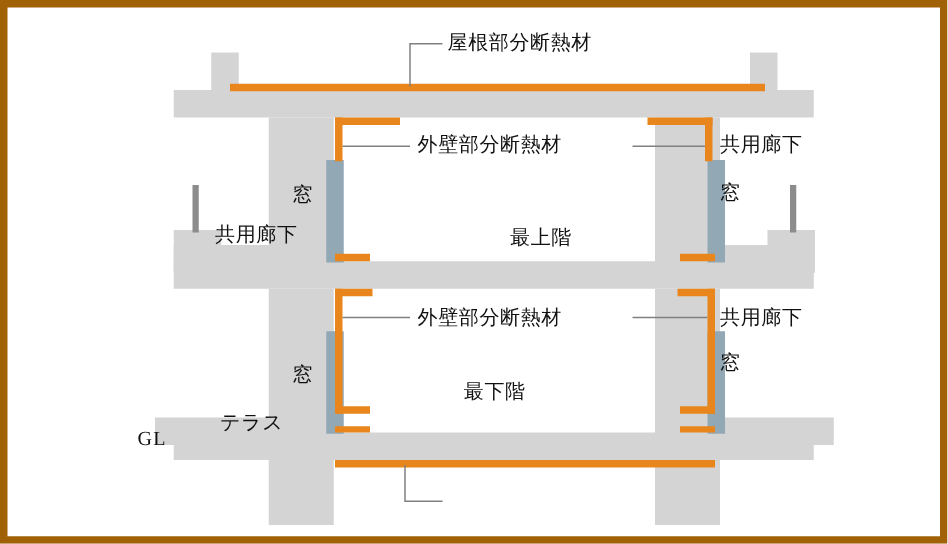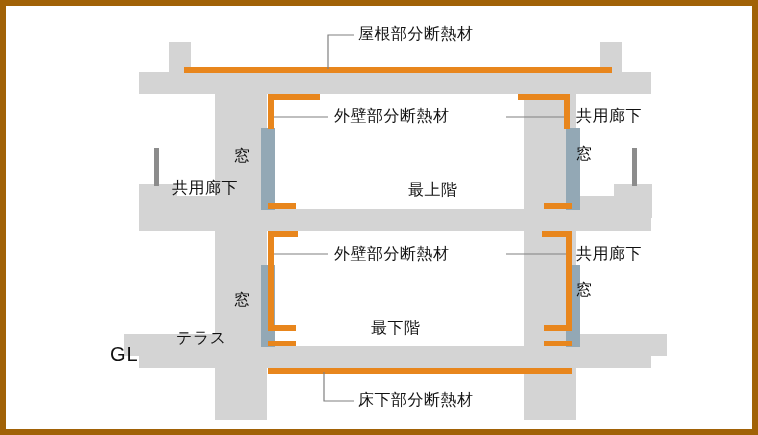--- a/index.html
+++ b/index.html
@@ -31,22 +31,22 @@
     position: absolute;
     font-family: "Liberation Serif", "DejaVu Serif", serif;
     color: #111111;
     white-space: nowrap;
     letter-spacing: 0.5px;
   }
   .lbl-jp {
     font-size: 16px;
   }
   .lbl-gl {
-    font-size: 20px;
-    font-family: Liberation Sans, sans-serif;
+    font-size: 16px;
+    font-family: Liberation Serif, serif;
     letter-spacing: 1px;
   }
 </style>
 </head>
 <body>
 
 <div id="canvas">
 
   <svg id="diagram" viewBox="0 0 758 435" xmlns="http://www.w3.org/2000/svg">
 
@@ -161,19 +161,18 @@
   <div class="lbl lbl-jp" style="left:328px; top:238px;">外壁部分断熱材</div>
 
   <div class="lbl lbl-jp" style="left:570px; top:238px;">共用廊下</div>
 
   <div class="lbl lbl-jp" style="left:228px; top:284px;">窓</div>
 
   <div class="lbl lbl-jp" style="left:570px; top:274px;">窓</div>
 
   <div class="lbl lbl-jp" style="left:170px; top:322px;">テラス</div>
 
-  <div class="lbl lbl-jp" style="left:365px; top:312px;">最下階</div>
+  <div class="lbl lbl-jp" style="left:365px; top:297px;">最下階</div>
 
   <div class="lbl lbl-gl" style="left:104px; top:337px;">GL</div>
 
-  <div class="lbl lbl-jp" style="left:352px; top:384px;">床下部分断熱材</div>
 
 </div>
 
 </body></html>

